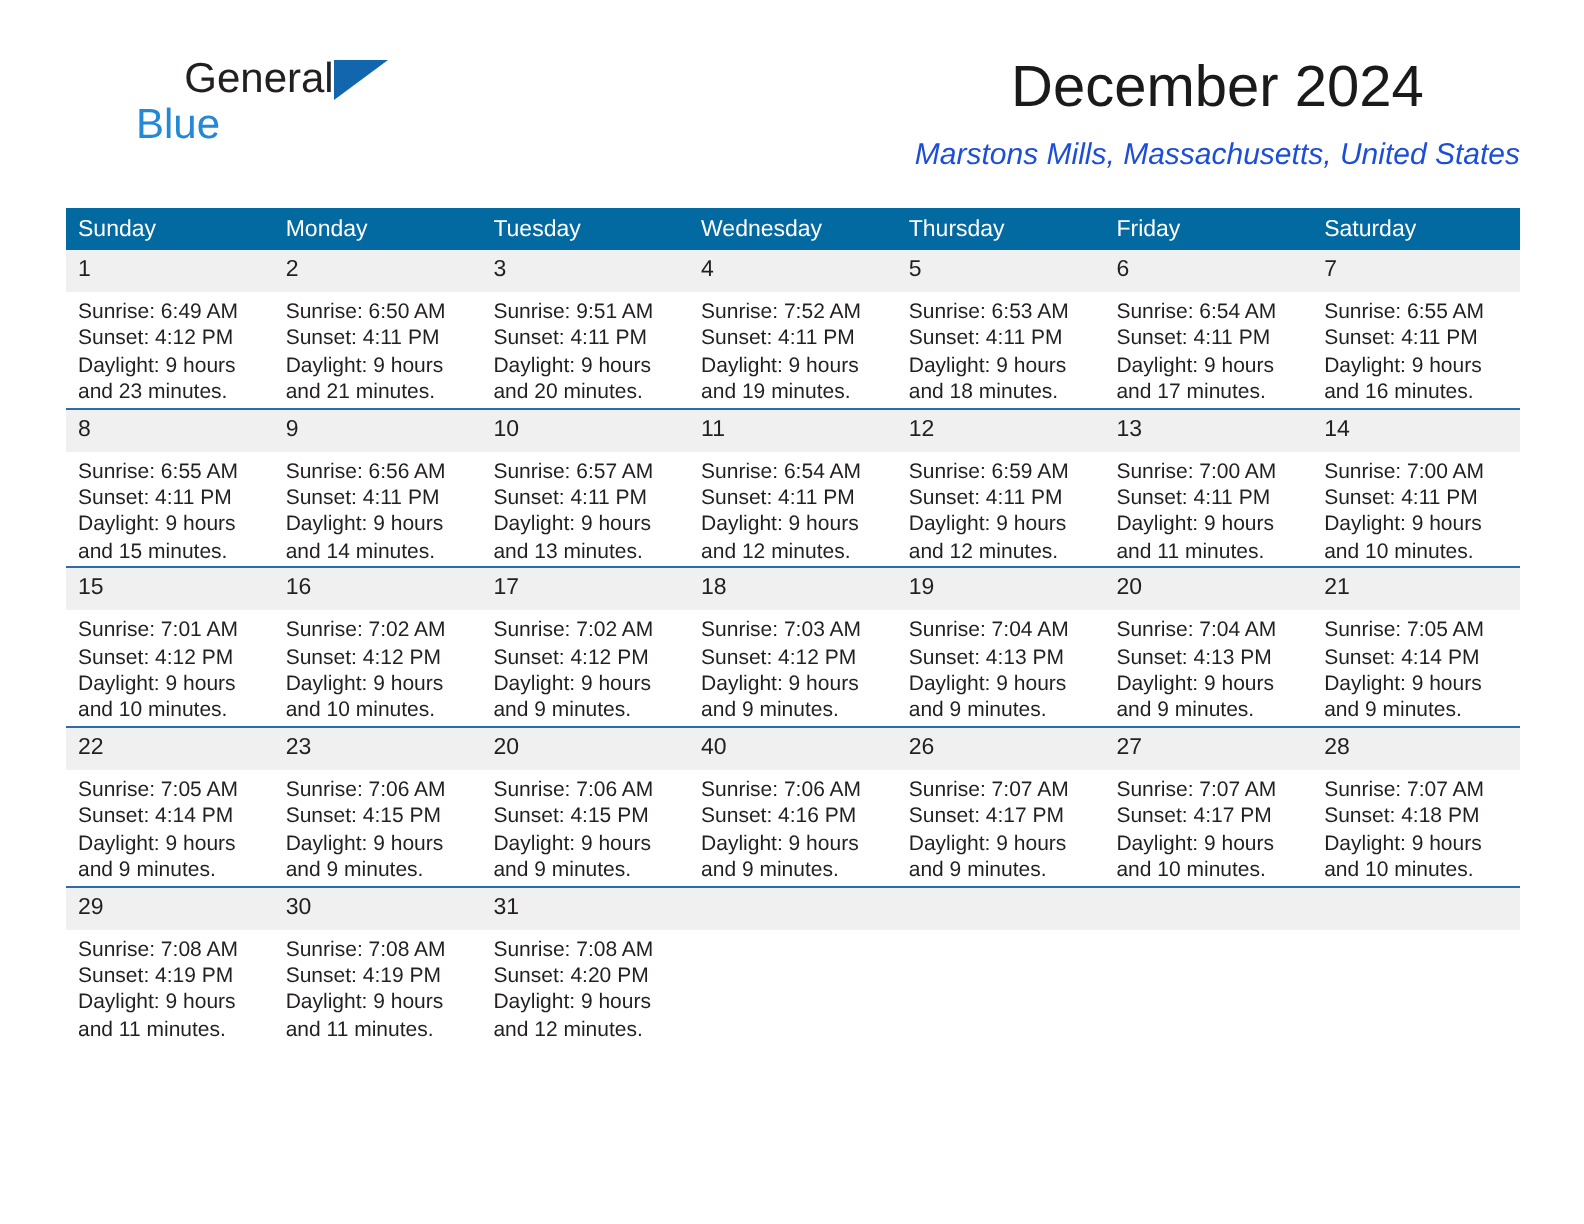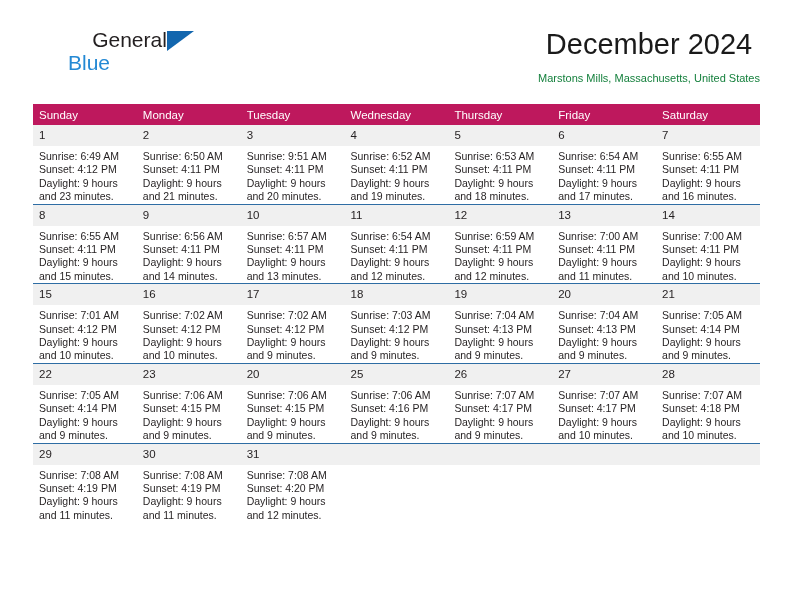--- a/index.html
+++ b/index.html
@@ -73,38 +73,39 @@
     top: 0;
     text-align: center;
   }
   .month-title {
     font-size: 29px;
     color: #1a1a1a;
     line-height: 36px;
     white-space: nowrap;
   }
   .location-subtitle {
-    font-size: 11px;
-    color: #15803d;
+    font-size: 15px;
+    color: #1d4ed8;
     line-height: 22px;
     margin-top: 5px;
     white-space: nowrap;
+    font-style: italic;
   }
 
   
   .calendar {
     position: absolute;
     left: 33px;
     top: 104px;
     width: 727px;
     border-collapse: collapse;
     table-layout: fixed;
   }
   .calendar th {
-    background: #be185d;
+    background: #0369a1;
     color: #ffffff;
     font-size: 11.5px;
     font-weight: normal;
     text-align: left;
     padding: 4px 0 4px 6px;
     height: 13px;
     border: none;
   }
   .calendar td {
     vertical-align: top;
@@ -198,21 +199,21 @@
             <div class="dayinfo">
               <div>Sunrise: 9:51 AM</div>
               <div>Sunset: 4:11 PM</div>
               <div>Daylight: 9 hours</div>
               <div>and 20 minutes.</div>
             </div>
           </td>
           <td>
             <span class="daynum">4</span>
             <div class="dayinfo">
-              <div>Sunrise: 6:52 AM</div>
+              <div>Sunrise: 7:52 AM</div>
               <div>Sunset: 4:11 PM</div>
               <div>Daylight: 9 hours</div>
               <div>and 19 minutes.</div>
             </div>
           </td>
           <td>
             <span class="daynum">5</span>
             <div class="dayinfo">
               <div>Sunrise: 6:53 AM</div>
               <div>Sunset: 4:11 PM</div>
@@ -391,21 +392,21 @@
           <td>
             <span class="daynum">20</span>
             <div class="dayinfo">
               <div>Sunrise: 7:06 AM</div>
               <div>Sunset: 4:15 PM</div>
               <div>Daylight: 9 hours</div>
               <div>and 9 minutes.</div>
             </div>
           </td>
           <td>
-            <span class="daynum">25</span>
+            <span class="daynum">40</span>
             <div class="dayinfo">
               <div>Sunrise: 7:06 AM</div>
               <div>Sunset: 4:16 PM</div>
               <div>Daylight: 9 hours</div>
               <div>and 9 minutes.</div>
             </div>
           </td>
           <td>
             <span class="daynum">26</span>
             <div class="dayinfo">

